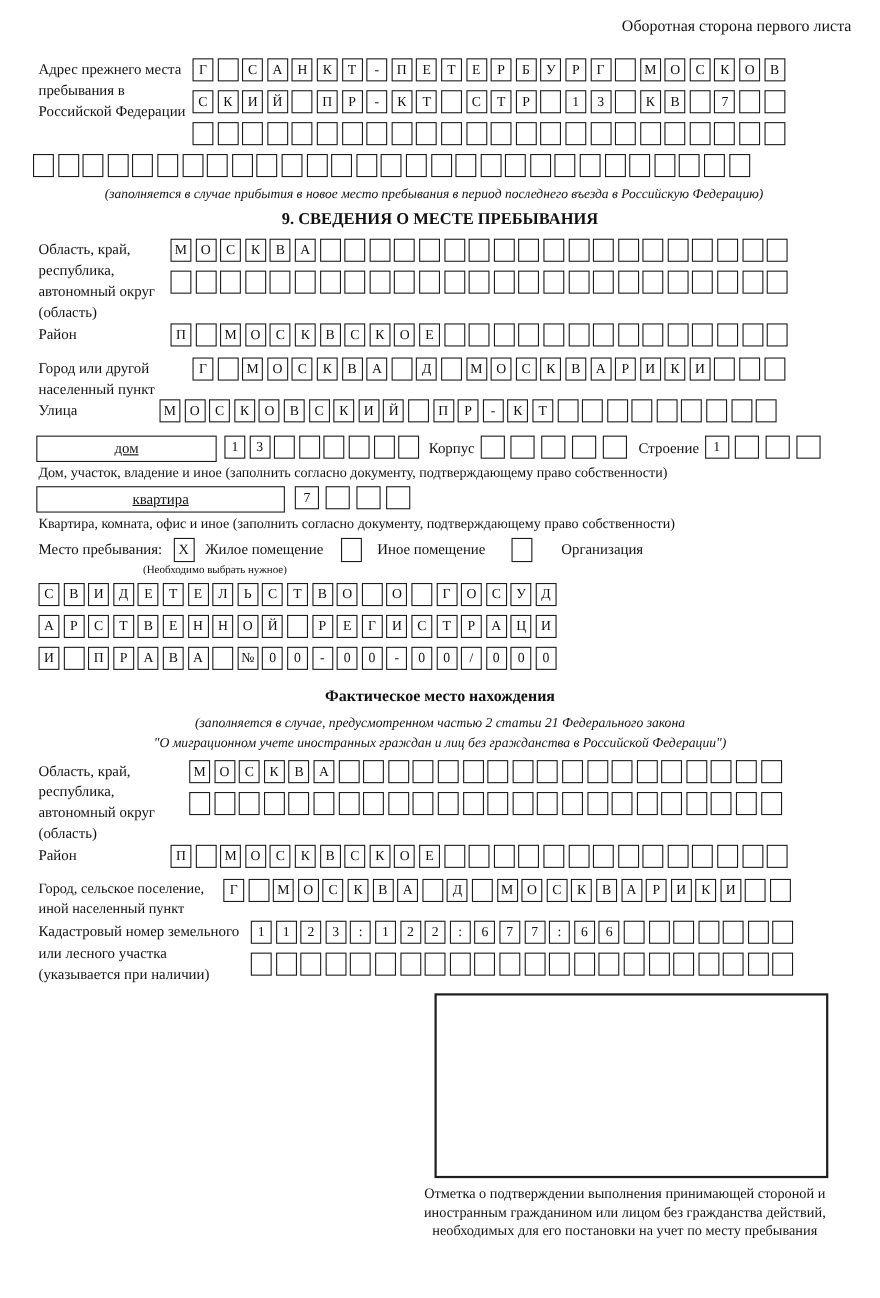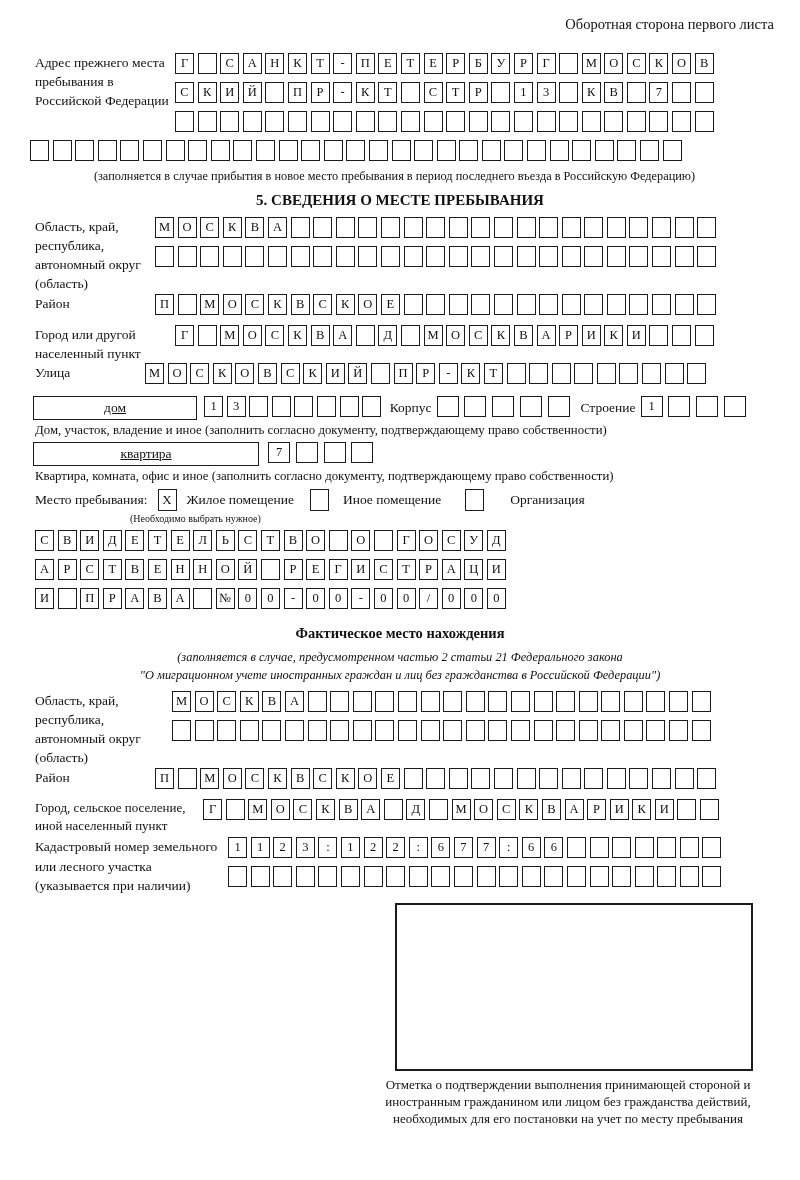--- a/index.html
+++ b/index.html
@@ -12,21 +12,21 @@
   .frow{display:flex;align-items:flex-start;padding-left:35px;}
   .lbl{font-size:13.5px;line-height:1.42;flex:0 0 auto;}
   .grids{flex:0 0 auto;}
   .grid{white-space:nowrap;height:24px;margin-bottom:5px;}
   .cell{
     display:inline-block;box-sizing:content-box;width:17px;height:19px;
     border:1.7px solid #1c1c1c;margin-right:3.6px;text-align:center;
     font-size:12.5px;line-height:19px;vertical-align:top;font-family:"Liberation Serif",serif;
   }
   .loose .cell{width:20px;margin-right:5.8px;}
-  .note{text-align:center;font-size:12.3px;margin:0 11px 8px 0;}
+  .note{text-align:center;font-size:12.3px;margin:0 11px 8px 0;font-style:italic;}
   .h2{text-align:center;font-size:15px;font-weight:bold;margin:2px 0 8px 0;}
   .inlinebox{
     display:inline-flex;align-items:center;justify-content:center;
     box-sizing:border-box;height:24px;border:1.7px solid #1c1c1c;font-size:13.5px;
     vertical-align:top;
     text-decoration:underline;
   }
   .houserow{display:flex;align-items:center;margin:4px 0 3px 33px;}
   .houserow .slbl{font-size:13.5px;margin:0 5px;}
   .hint{font-size:12.8px;margin:0 0 4px 35px;}
@@ -54,21 +54,21 @@
     <div class="lbl" style="width:140px">Адрес прежнего места пребывания в Российской Федерации</div>
     <div class="grids">
       <div class="grid"><span class="cell">Г</span><span class="cell"></span><span class="cell">С</span><span class="cell">А</span><span class="cell">Н</span><span class="cell">К</span><span class="cell">Т</span><span class="cell">-</span><span class="cell">П</span><span class="cell">Е</span><span class="cell">Т</span><span class="cell">Е</span><span class="cell">Р</span><span class="cell">Б</span><span class="cell">У</span><span class="cell">Р</span><span class="cell">Г</span><span class="cell"></span><span class="cell">М</span><span class="cell">О</span><span class="cell">С</span><span class="cell">К</span><span class="cell">О</span><span class="cell">В</span></div>
       <div class="grid"><span class="cell">С</span><span class="cell">К</span><span class="cell">И</span><span class="cell">Й</span><span class="cell"></span><span class="cell">П</span><span class="cell">Р</span><span class="cell">-</span><span class="cell">К</span><span class="cell">Т</span><span class="cell"></span><span class="cell">С</span><span class="cell">Т</span><span class="cell">Р</span><span class="cell"></span><span class="cell">1</span><span class="cell">3</span><span class="cell"></span><span class="cell">К</span><span class="cell">В</span><span class="cell"></span><span class="cell">7</span><span class="cell"></span><span class="cell"></span></div>
       <div class="grid"><span class="cell"></span><span class="cell"></span><span class="cell"></span><span class="cell"></span><span class="cell"></span><span class="cell"></span><span class="cell"></span><span class="cell"></span><span class="cell"></span><span class="cell"></span><span class="cell"></span><span class="cell"></span><span class="cell"></span><span class="cell"></span><span class="cell"></span><span class="cell"></span><span class="cell"></span><span class="cell"></span><span class="cell"></span><span class="cell"></span><span class="cell"></span><span class="cell"></span><span class="cell"></span><span class="cell"></span></div>
     </div>
   </div>
   <div class="grid" style="margin-left:30px"><span class="cell"></span><span class="cell"></span><span class="cell"></span><span class="cell"></span><span class="cell"></span><span class="cell"></span><span class="cell"></span><span class="cell"></span><span class="cell"></span><span class="cell"></span><span class="cell"></span><span class="cell"></span><span class="cell"></span><span class="cell"></span><span class="cell"></span><span class="cell"></span><span class="cell"></span><span class="cell"></span><span class="cell"></span><span class="cell"></span><span class="cell"></span><span class="cell"></span><span class="cell"></span><span class="cell"></span><span class="cell"></span><span class="cell"></span><span class="cell"></span><span class="cell"></span><span class="cell"></span></div>
   <div class="note">(заполняется в случае прибытия в новое место пребывания в период последнего въезда в Российскую Федерацию)</div>
 
-  <div class="h2">5. СВЕДЕНИЯ О МЕСТЕ ПРЕБЫВАНИЯ</div>
+  <div class="h2">9. СВЕДЕНИЯ О МЕСТЕ ПРЕБЫВАНИЯ</div>
 
   <div class="frow">
     <div class="lbl" style="width:120px">Область, край, республика, автономный округ (область)</div>
     <div class="grids">
       <div class="grid"><span class="cell">М</span><span class="cell">О</span><span class="cell">С</span><span class="cell">К</span><span class="cell">В</span><span class="cell">А</span><span class="cell"></span><span class="cell"></span><span class="cell"></span><span class="cell"></span><span class="cell"></span><span class="cell"></span><span class="cell"></span><span class="cell"></span><span class="cell"></span><span class="cell"></span><span class="cell"></span><span class="cell"></span><span class="cell"></span><span class="cell"></span><span class="cell"></span><span class="cell"></span><span class="cell"></span><span class="cell"></span><span class="cell"></span></div>
       <div class="grid"><span class="cell"></span><span class="cell"></span><span class="cell"></span><span class="cell"></span><span class="cell"></span><span class="cell"></span><span class="cell"></span><span class="cell"></span><span class="cell"></span><span class="cell"></span><span class="cell"></span><span class="cell"></span><span class="cell"></span><span class="cell"></span><span class="cell"></span><span class="cell"></span><span class="cell"></span><span class="cell"></span><span class="cell"></span><span class="cell"></span><span class="cell"></span><span class="cell"></span><span class="cell"></span><span class="cell"></span><span class="cell"></span></div>
     </div>
   </div>
 
   <div class="frow">

